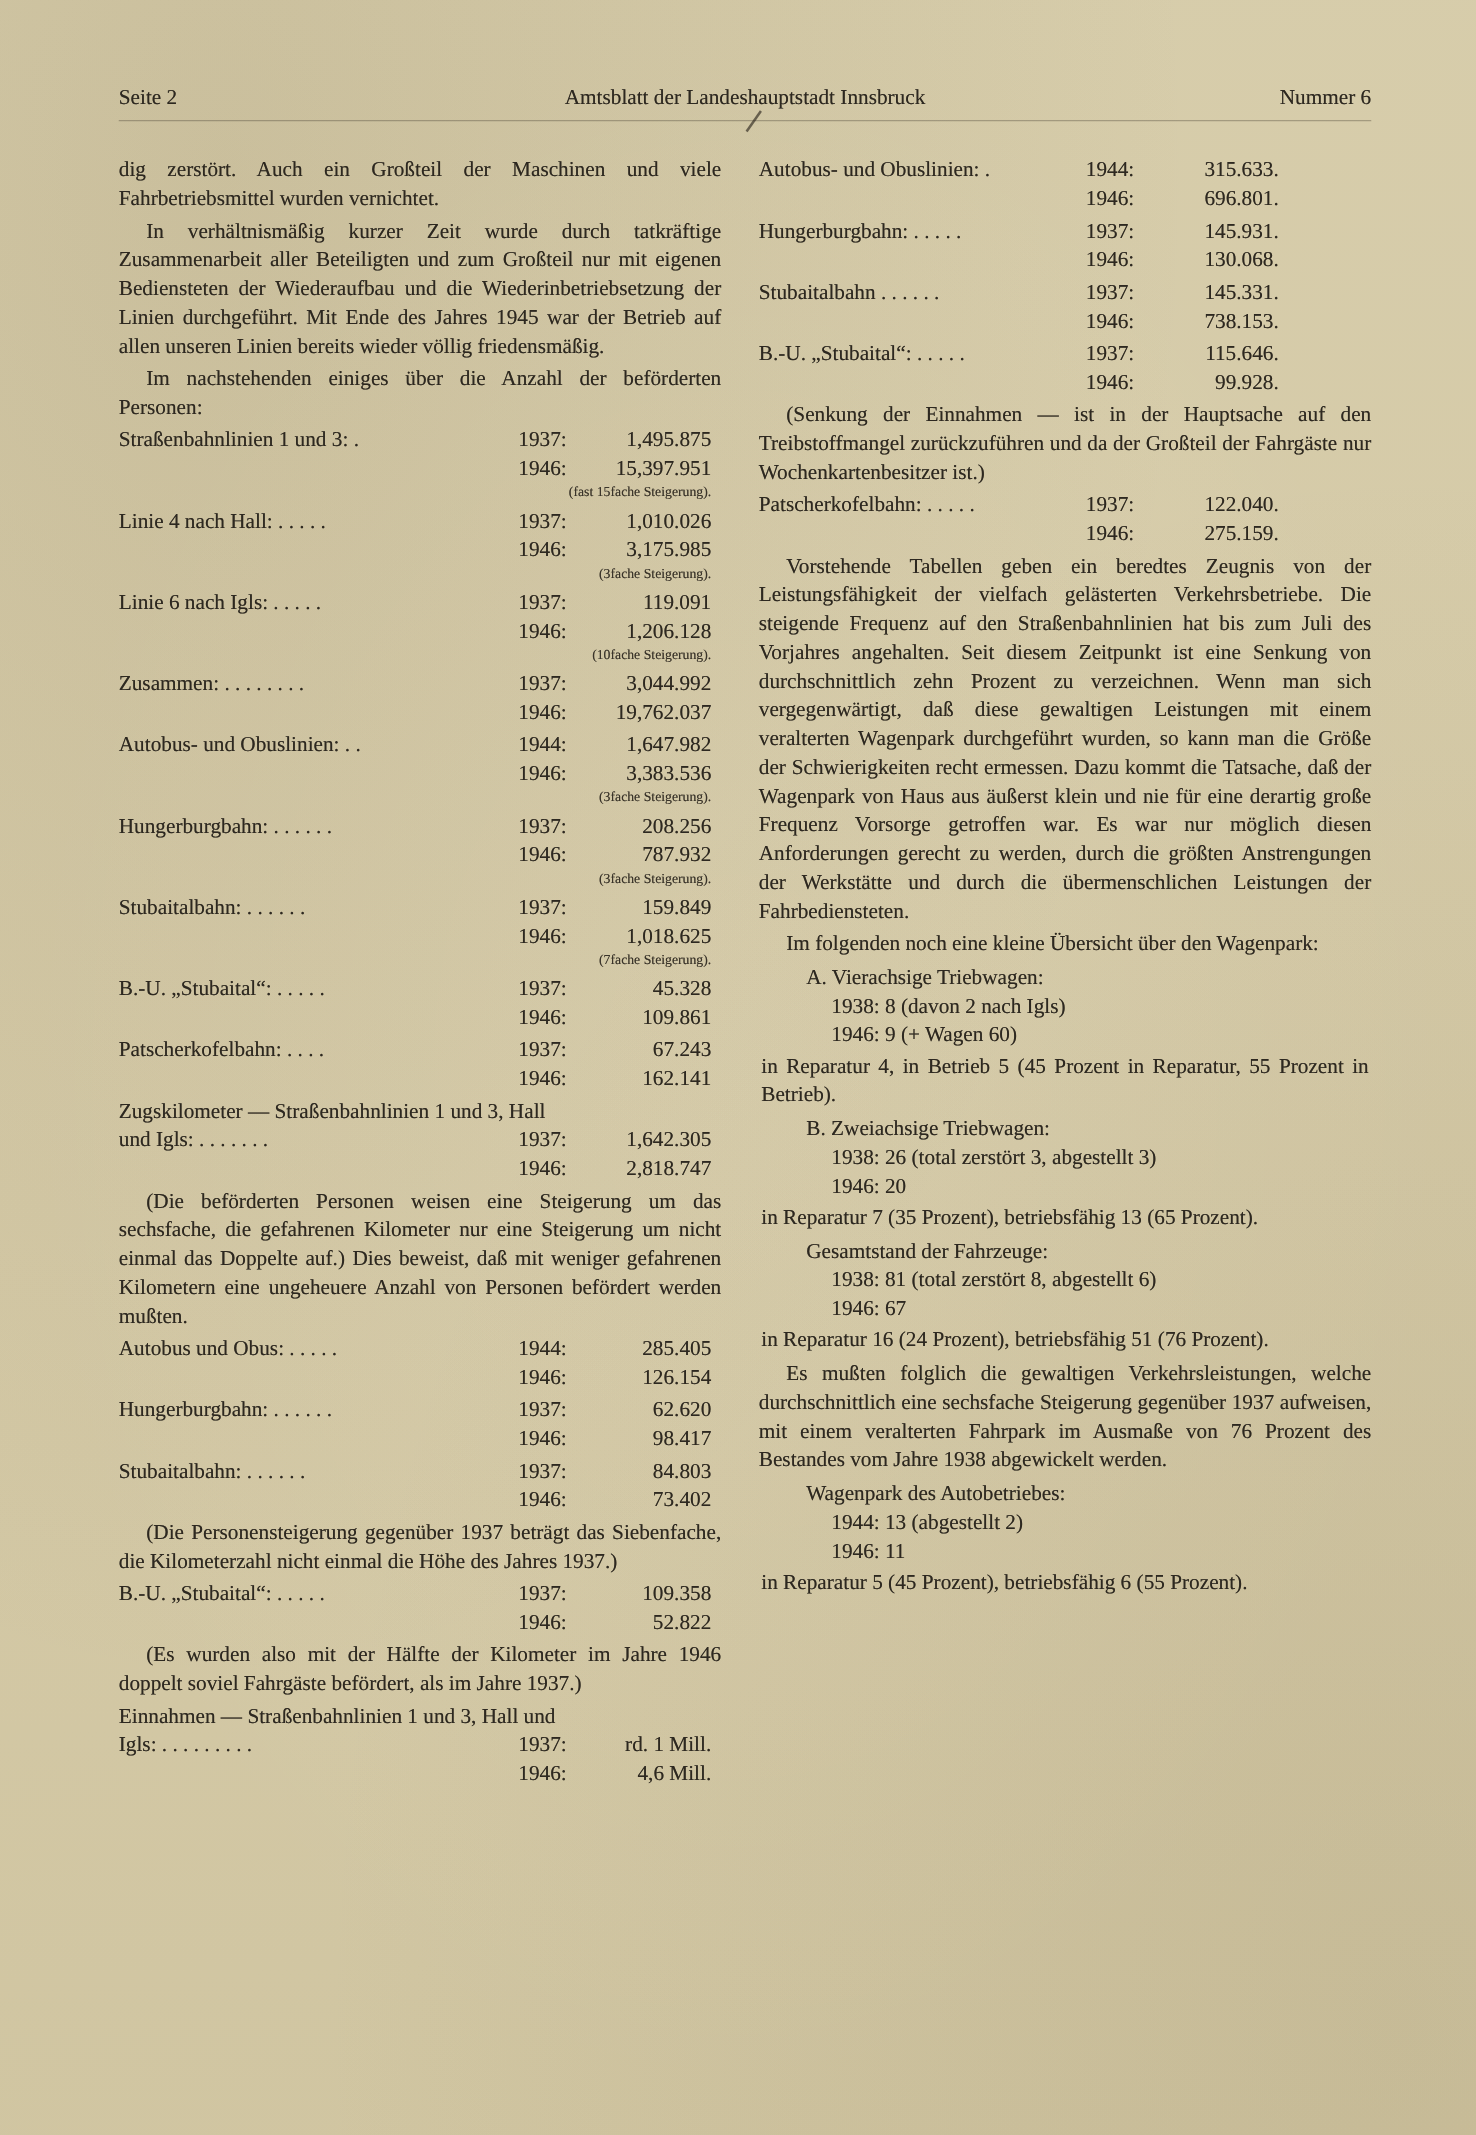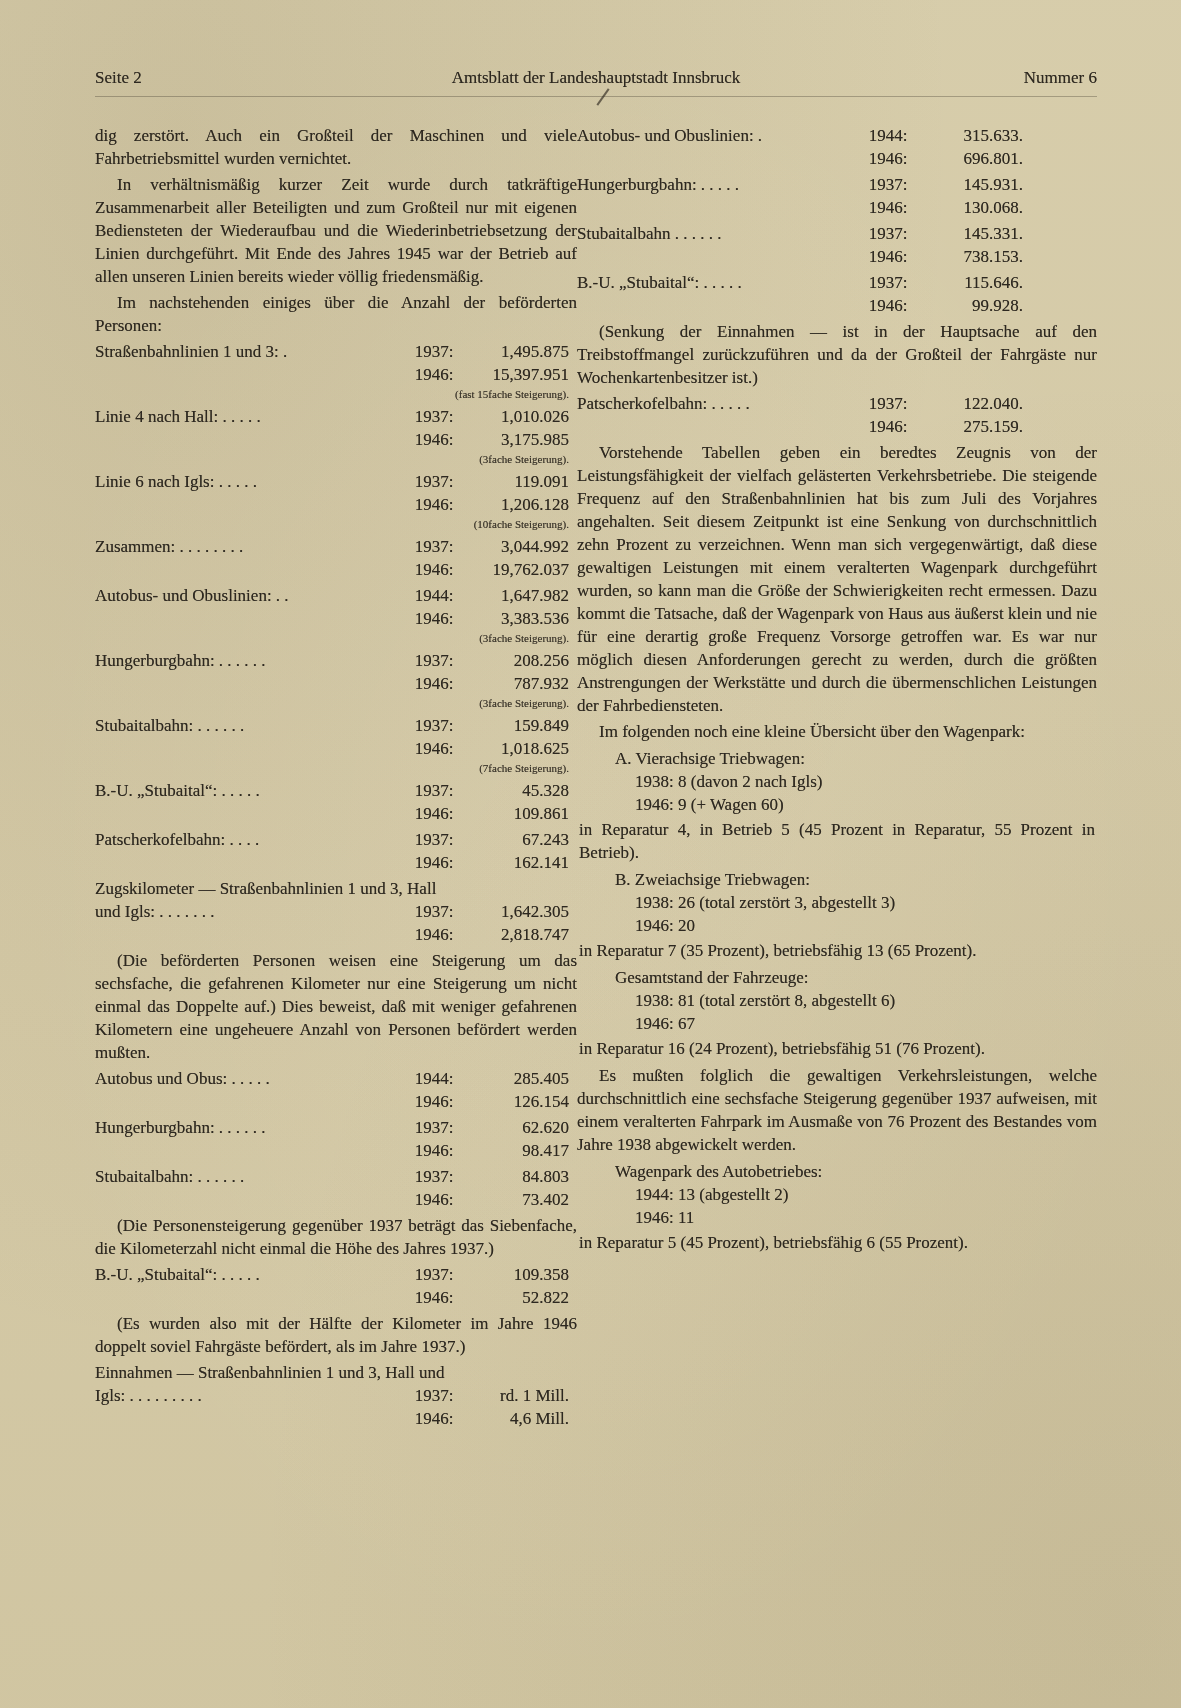--- a/index.html
+++ b/index.html
@@ -23,21 +23,21 @@
     text-shadow:0 0 0.5px rgba(46,40,30,0.55);}
   .header{display:flex;align-items:baseline;font-size:17px;}
   .hdr-left{flex:1;text-align:left}
   .hdr-center{flex:2;text-align:center}
   .hdr-right{flex:1;text-align:right}
   .header-rule{height:1px;background:rgba(46,40,30,0.30);margin-top:8px;}
   .scan-mark{
     position:absolute;left:498px;top:28px;width:20px;height:2px;
     background:rgba(46,40,30,0.65);transform:rotate(-55deg);
   }
-  .columns{display:flex;margin-top:24px;}
+  .columns{display:flex;gap:30px;margin-top:24px;}
   .col{font-size:17px;line-height:23px;text-align:justify;}
   .col-left{width:482px;flex:none;}
   .col-right{flex:1;}
   .para{margin:3px 0;}
   .para.indent{text-indent:22px;}
   .stat{margin:3px 0;}
   .col-left .stat{padding-right:8px;}
   .col-right .stat{padding-right:74px;}
   .stat-pre{text-align:left;}
   .stat-row{display:grid;grid-template-columns:1fr 62px 104px;align-items:end;}

